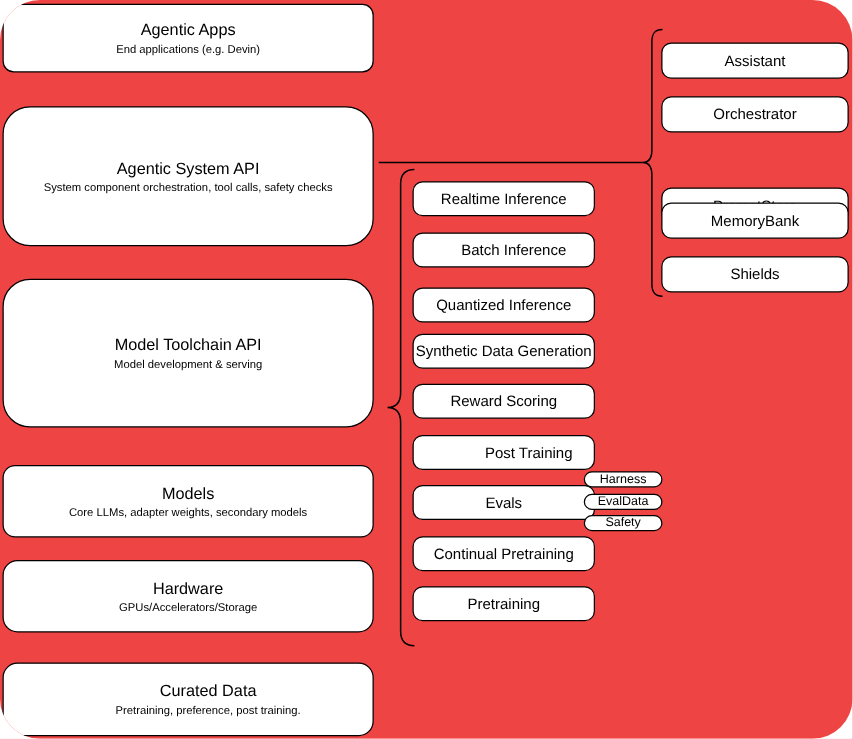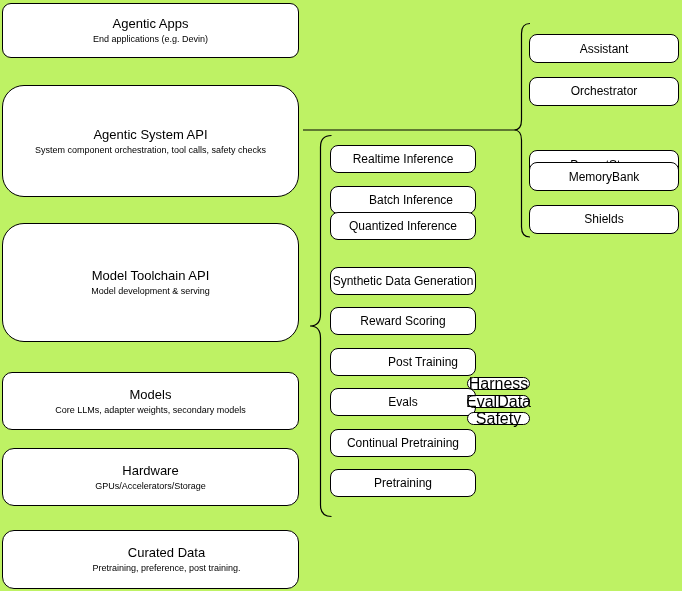--- a/index.html
+++ b/index.html
@@ -6,22 +6,23 @@
     margin: 0;
     padding: 0;
     background: #ffffff;
     font-family: "Liberation Sans", sans-serif;
     color: #000000;
   }
   .canvas {
     position: relative;
     width: 682px;
     height: 591px;
-    background: #bef264;
+    background: #ef4444;
     overflow: hidden;
+    border-radius: 32px;
   }
   .links {
     position: absolute;
     left: 0; top: 0;
     width: 682px; height: 591px;
     pointer-events: none;
   }
   .node {
     position: absolute;
     box-sizing: border-box;
@@ -41,34 +42,34 @@
   #n-sys    { top: 85px;  height: 112px; border-radius: 22px; }
   #n-tool   { top: 223px; height: 119px; border-radius: 22px; }
   #n-models { top: 372px; height: 58px;  border-radius: 10px; }
   #n-hw     { top: 448px; height: 58px;  border-radius: 12px; }
   #n-data   { top: 530px; height: 59px;  border-radius: 12px; padding-left: 32px; }
   
   .mbox {
     left: 330px; width: 146px; height: 28px;
     border-radius: 8px; font-size: 12px; white-space: nowrap;
   }
-  .m0 { top: 145px; }  .m1 { top: 185.5px; padding-left: 16px; } .m2 { top: 212px; }
+  .m0 { top: 145px; }  .m1 { top: 185.5px; padding-left: 16px; } .m2 { top: 230px; }
   .m3 { top: 266.5px; }.m4 { top: 307px; }   .m5 { top: 347.5px; padding-left: 40px; }
   .m6 { top: 388px; }  .m7 { top: 428.5px; } .m8 { top: 469px; }
   
   .rbox {
     left: 529px; width: 150px; height: 29px;
     border-radius: 8px; font-size: 12px; white-space: nowrap;
   }
   .r0 { top: 34px; } .r1 { top: 76.5px; } .r2 { top: 119px; margin-top: 31px; }
   .r3 { top: 162px; } .r4 { top: 204.5px; }
   
   .pill {
     left: 467px; width: 63px; height: 13px;
-    border-radius: 8px; font-size: 16px; line-height: 13px;
+    border-radius: 8px; font-size: 10px; line-height: 13px;
     white-space: nowrap; z-index: 3;
   }
   .p0 { top: 377px; } .p1 { top: 394.5px; } .p2 { top: 411.5px; }
 </style>
 </head>
 <body>
 
 <div class="canvas">
 
   <svg class="links" viewBox="0 0 682 591">

